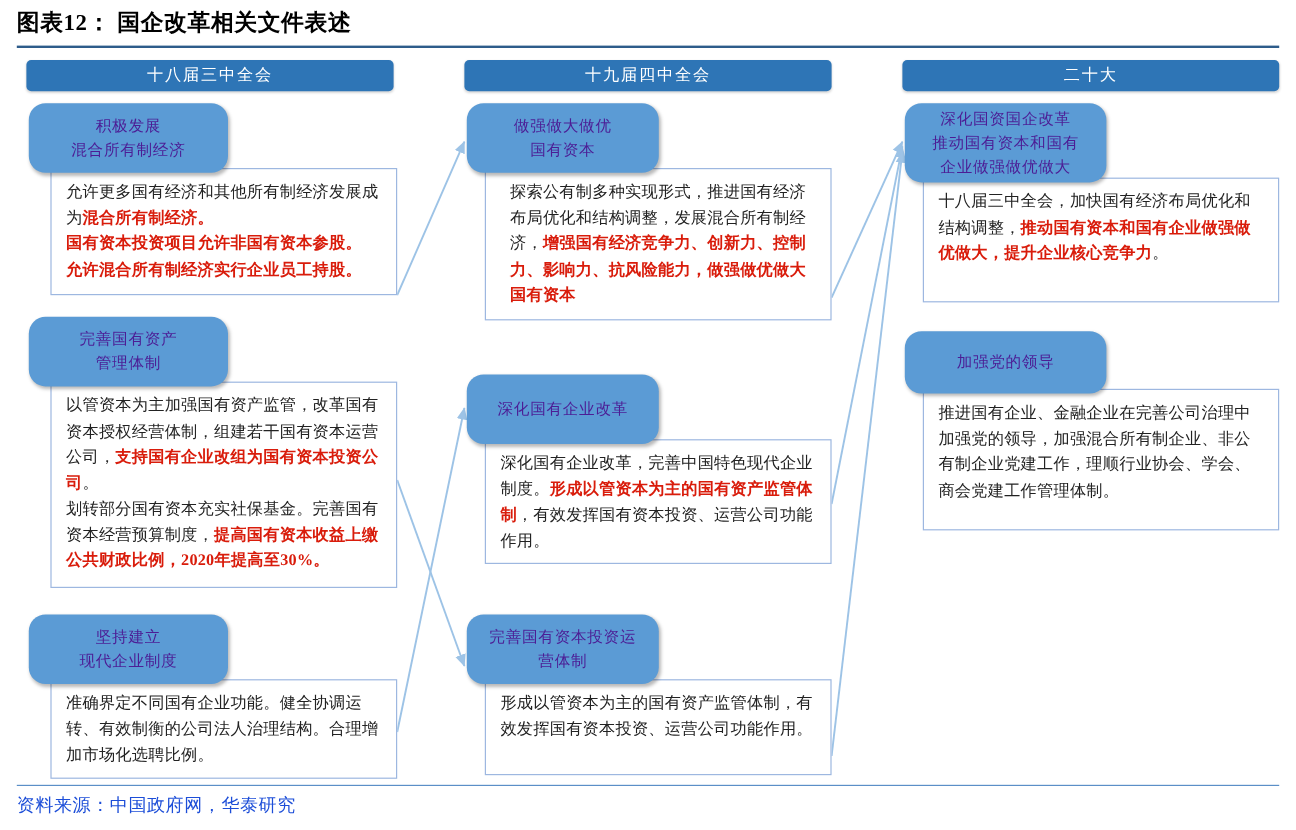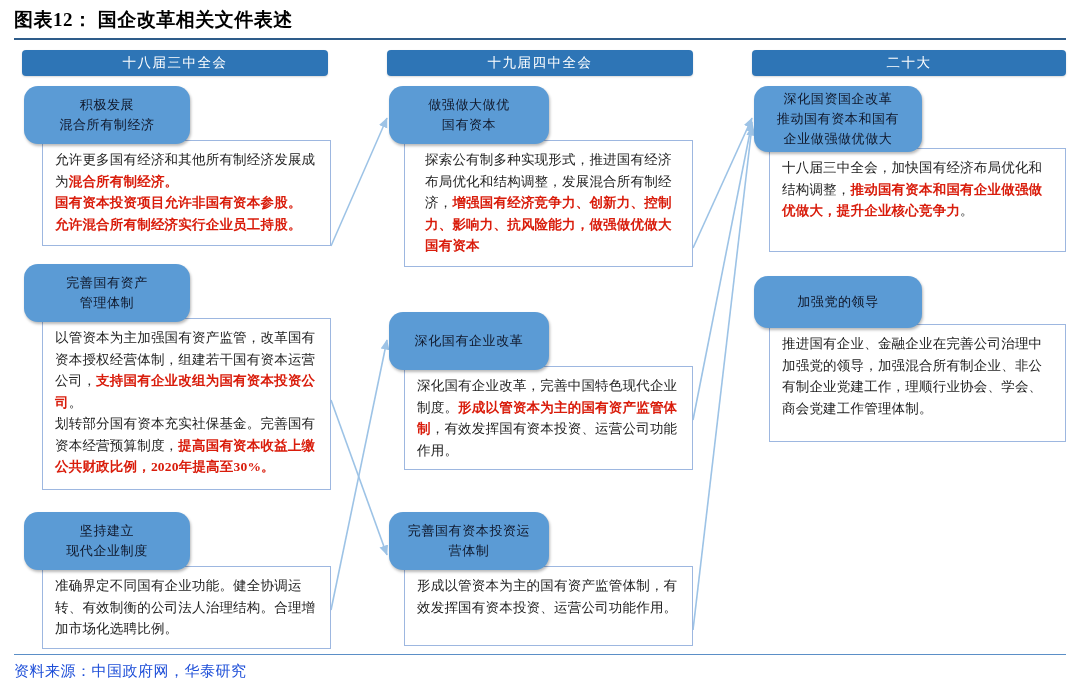--- a/index.html
+++ b/index.html
@@ -79,21 +79,21 @@
     justify-content: center;
     letter-spacing: 1.5px;
     box-shadow: 0 1px 2px rgba(0,0,0,0.16);
   }
 
   
   .pill {
     position: absolute;
     background: #5B9BD5;
     border-radius: 14px;
-    color: #0f172a;
+    color: #4c1d95;
     font-size: 13px;
     line-height: 20px;
     display: flex;
     align-items: center;
     justify-content: center;
     text-align: center;
     letter-spacing: 0.6px;
     padding: 4px 8px;
     box-sizing: border-box;
     box-shadow: 1px 2px 3px rgba(0,0,0,0.28);

